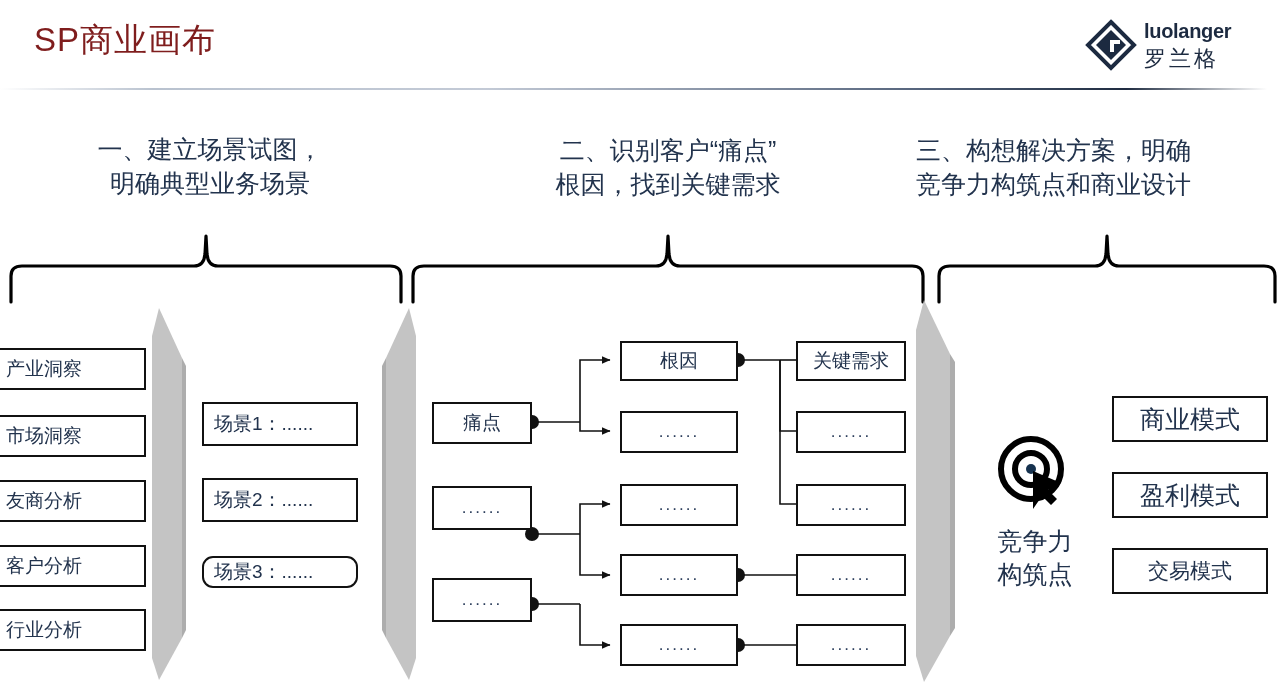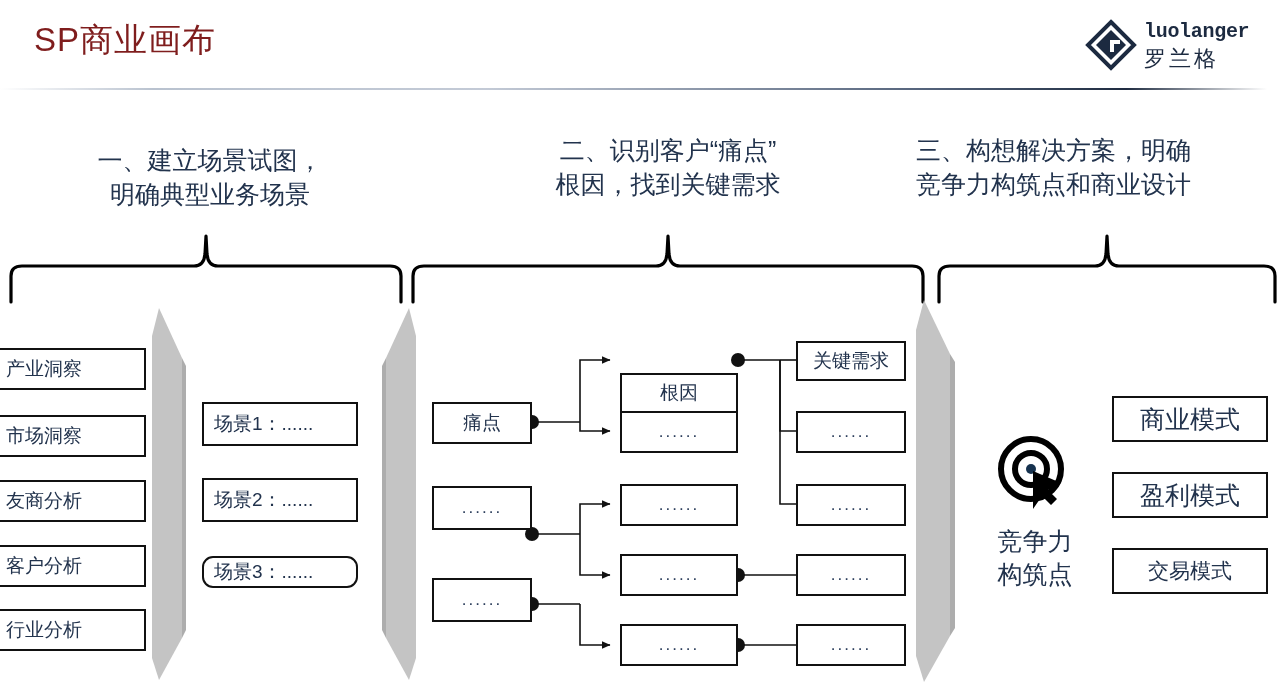--- a/index.html
+++ b/index.html
@@ -19,33 +19,33 @@
   }
   .hdr-rule {
     position: absolute; left: 0; top: 88px; width: 1280px; height: 2px;
     background: linear-gradient(to right,#ffffff 0%,#b9c2cf 12%,#c3cad6 38%,#55647c 72%,#1f2c41 88%,#ffffff 99%);
   }
   .logo-wrap { position: absolute; left: 1086px; top: 14px; width: 186px; height: 62px; }
   .logo-mark { position: absolute; left: 0; top: 6px; width: 50px; height: 50px; }
   .logo-txt-en {
     position: absolute; left: 58px; top: 6px;
     font-size: 20px; font-weight: bold; color: #1c2a40; letter-spacing: -0.3px;
-    font-family: Liberation Mono, monospace;
+    font-family: Liberation Sans, sans-serif;
   }
   .logo-txt-cn {
     position: absolute; left: 58px; top: 30px;
     font-size: 22px; font-weight: normal; color: #1c2a40; letter-spacing: 3px;
   }
 
   
   .sec-head {
     position: absolute; color: #22334d; font-size: 25px; line-height: 34px;
     text-align: center; white-space: pre-line;
   }
-  #sec-head-1 { left: 60px;  top: 143px; width: 300px; }
+  #sec-head-1 { left: 60px;  top: 132px; width: 300px; }
   #sec-head-2 { left: 468px; top: 133px; width: 400px; }
   #sec-head-3 { left: 916px; top: 133px; width: 380px; text-align: left; }
 
   
   .brace { position: absolute; top: 236px; height: 68px; }
 
   
   .fold { position: absolute; }
 
   
@@ -179,21 +179,21 @@
       <circle cx="318" cy="30" r="7"></circle>
       <circle cx="318" cy="245" r="7"></circle>
       <circle cx="318" cy="315" r="7"></circle>
     </g>
   </svg>
 
   <div class="box ctr" style="left:432px;top:402px;width:100px;height:42px;">痛点</div>
   <div class="box dots" style="left:432px;top:486px;width:100px;height:44px;">......</div>
   <div class="box dots" style="left:432px;top:578px;width:100px;height:44px;">......</div>
 
-  <div class="box ctr" style="left:620px;top:341px;width:118px;height:40px;margin-top:32px;">根因</div>
+  <div class="box ctr" style="left:620px;top:341px;width:118px;height:40px;">根因</div>
   <div class="box dots" style="left:620px;top:411px;width:118px;height:42px;">......</div>
   <div class="box dots" style="left:620px;top:484px;width:118px;height:42px;">......</div>
   <div class="box dots" style="left:620px;top:554px;width:118px;height:42px;">......</div>
   <div class="box dots" style="left:620px;top:624px;width:118px;height:42px;">......</div>
 
   <div class="box ctr" style="left:796px;top:341px;width:110px;height:40px;">关键需求</div>
   <div class="box dots" style="left:796px;top:411px;width:110px;height:42px;">......</div>
   <div class="box dots" style="left:796px;top:484px;width:110px;height:42px;">......</div>
   <div class="box dots" style="left:796px;top:554px;width:110px;height:42px;">......</div>
   <div class="box dots" style="left:796px;top:624px;width:110px;height:42px;">......</div>

